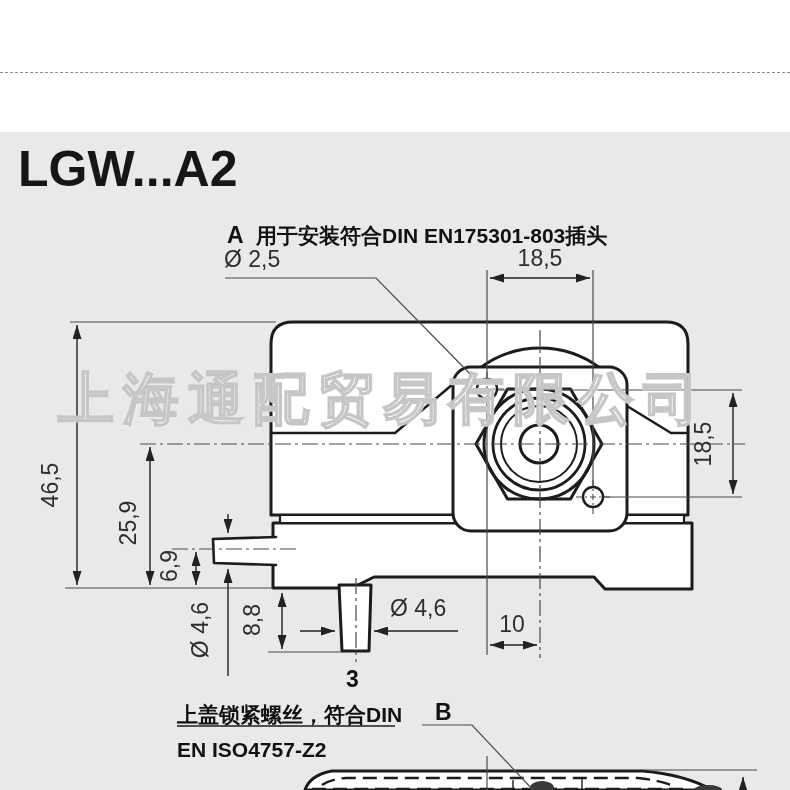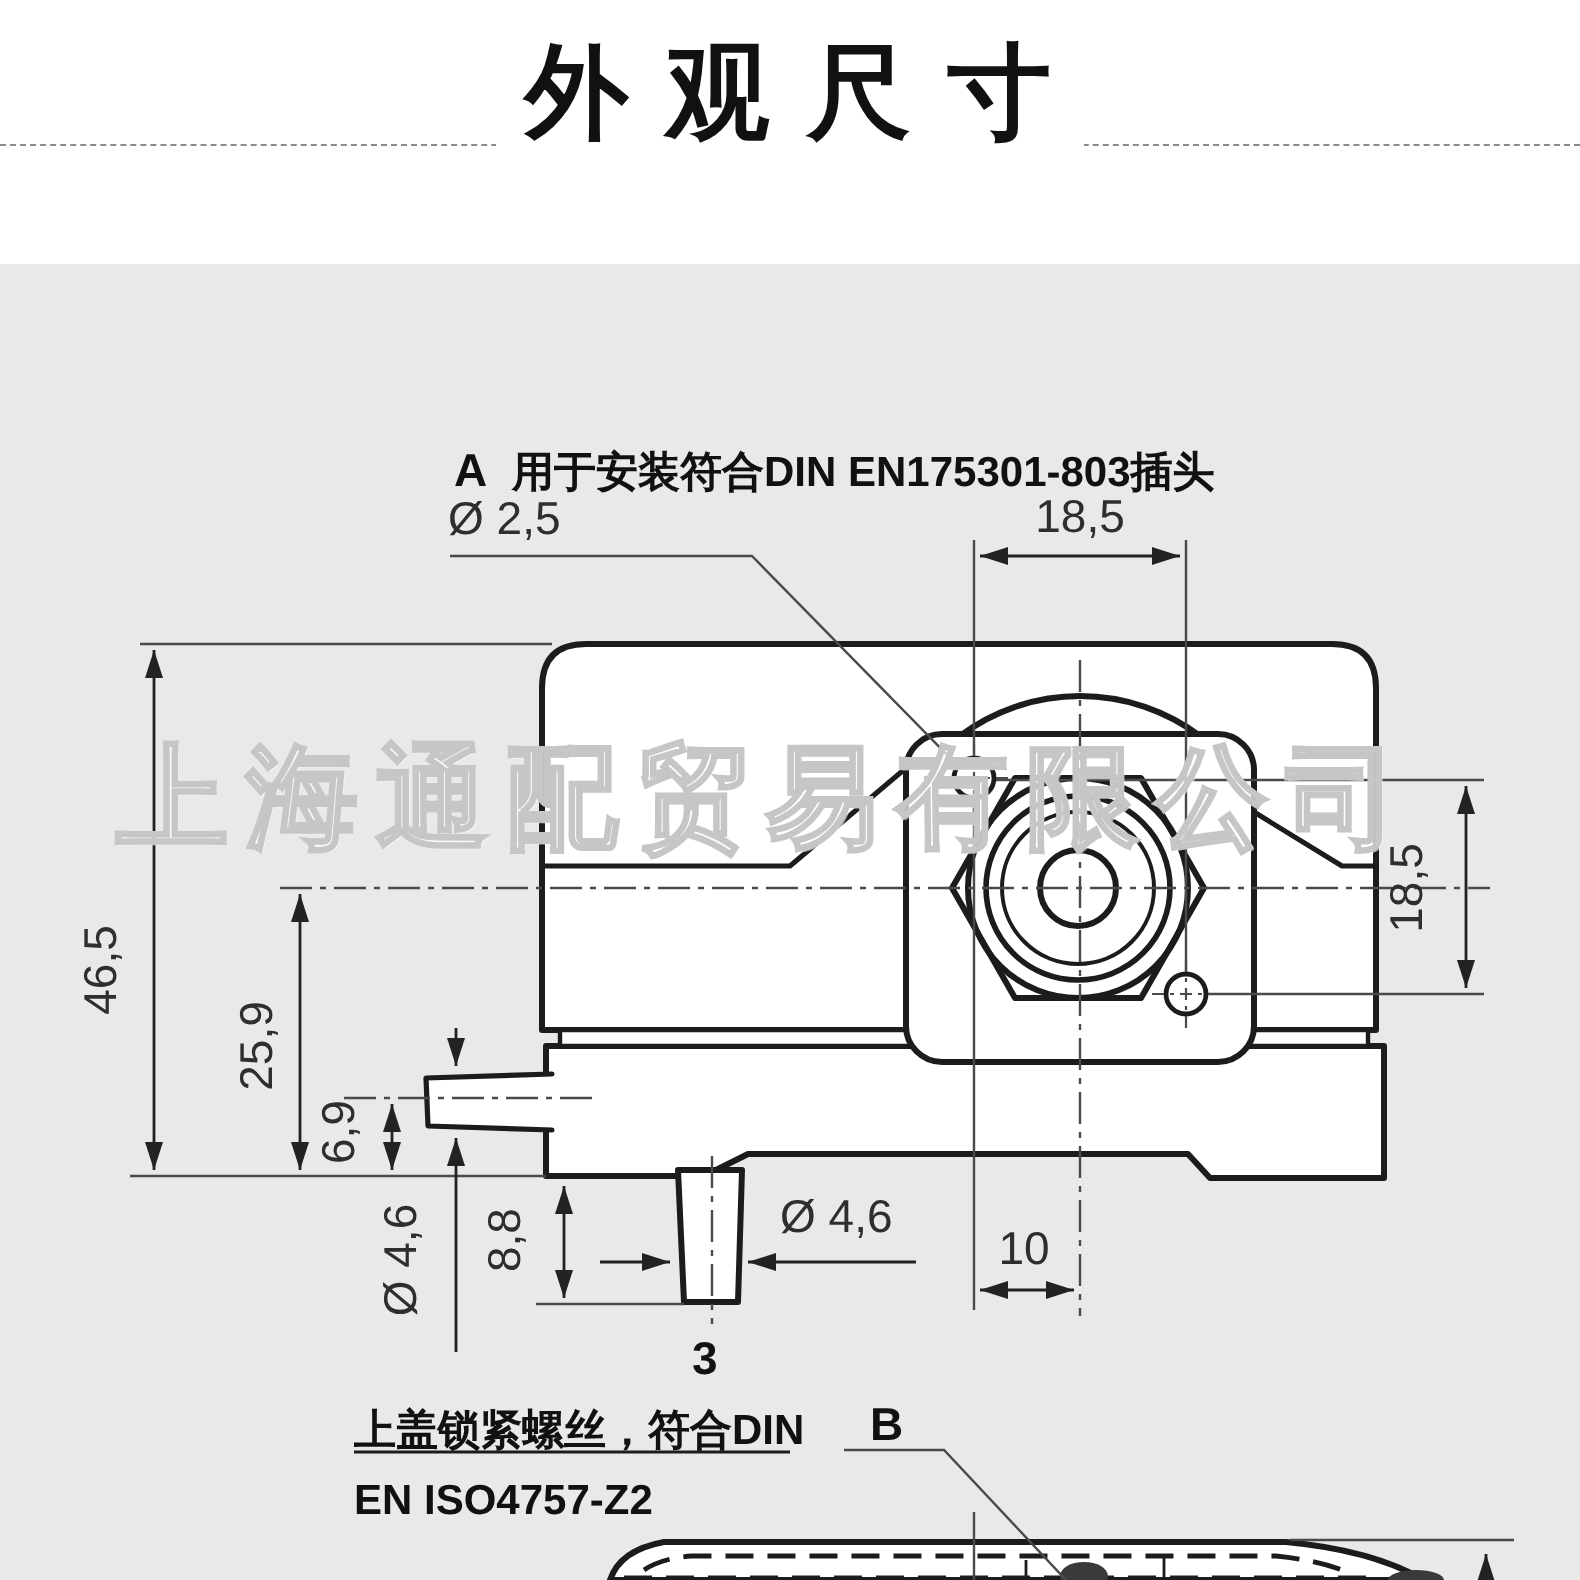--- a/index.html
+++ b/index.html
@@ -24,23 +24,23 @@
   .dimtxt{font-size:23px;fill:#2e2e2e;}
   .biglabel{font-size:23px;font-weight:700;fill:#111;}
   .notetxt{font-size:21px;font-weight:700;fill:#111;}
 </style>
 </head>
 <body>
 
 <div class="page">
 
   <div class="header-rule"></div>
-  <div class="page-title"><span>外 观 尺 寸</span></div>
 
   <div class="panel"></div>
+  <div class="model-heading">LGW...A2</div>
 
   <svg class="drawing" width="790" height="790" viewBox="0 0 790 790">
     <defs>
       <marker id="arr" viewBox="0 0 14 9" refX="14" refY="4.5" markerWidth="14" markerHeight="9" markerUnits="userSpaceOnUse" orient="auto-start-reverse">
         <path d="M0,0 L14,4.5 L0,9 Z" fill="#222"></path>
       </marker>
     </defs>
 
     <g stroke="#1c1c1c" stroke-linejoin="round" stroke-linecap="round">
 

